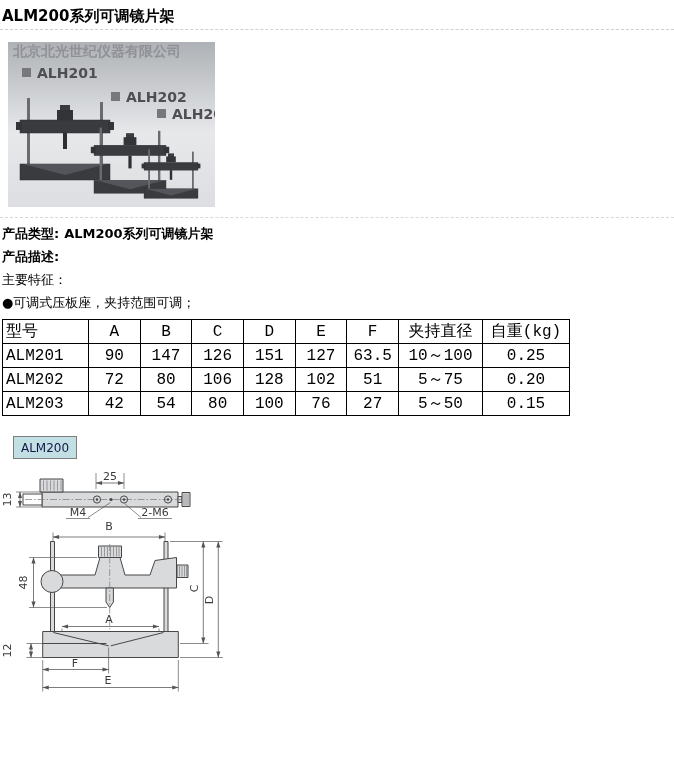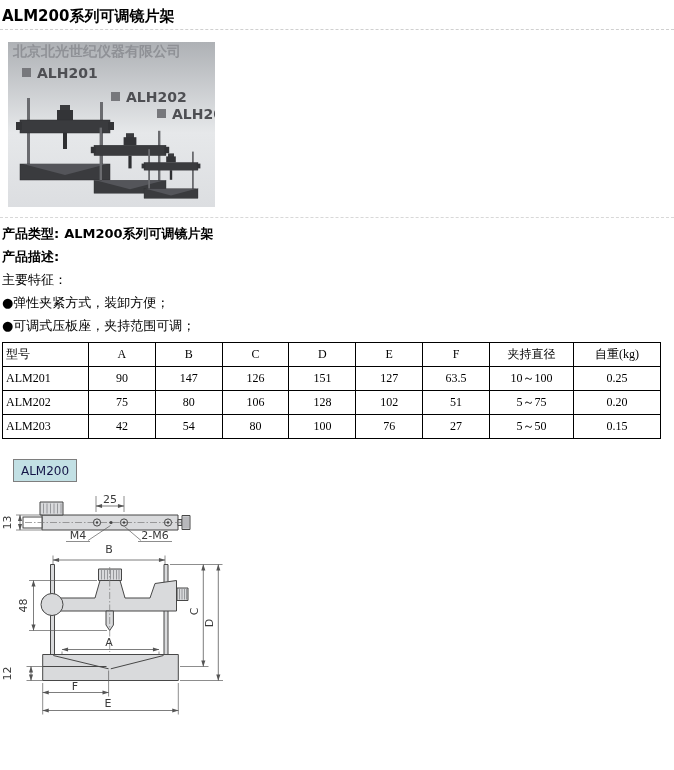--- a/index.html
+++ b/index.html
@@ -4,21 +4,21 @@
 <style>
   html,body{margin:0;padding:0;background:#fff;}
   body{width:674px;height:770px;overflow:hidden;font-family:"DejaVu Sans","Liberation Sans",sans-serif;color:#000;}
   .title{font-size:15px;font-weight:bold;margin:0;padding:7px 0 3px 2px;border-bottom:1px dashed #d0d0d0;}
   .photo{display:block;margin:12px 0 0 8px;}
   .sep{border:none;border-top:1px dashed #d8d8d8;margin:10px 0 0 0;height:0;}
   p{margin:9px 0 0 2px;font-size:13px;line-height:14px;}
   .b{font-weight:bold;}
   .b .val{margin-left:5px;}
   .gap{margin-top:28px;}
-  table{border-collapse:collapse;table-layout:fixed;width:659px;margin:9px 0 0 2px;font-size:12px;font-family:Liberation Serif, serif;}
+  table{border-collapse:collapse;table-layout:fixed;width:568px;margin:9px 0 0 2px;font-size:16px;font-family:Liberation Mono, monospace;}
   th,td{border:1px solid #000;height:23px;text-align:center;font-weight:normal;padding:0;overflow:hidden;white-space:nowrap;}
   th:nth-child(1){width:82px;}
   th:nth-child(8){width:83px;}
   th:nth-child(9){width:86px;}
   .left{text-align:left !important;padding-left:3px !important;}
   .model-btn{display:block;margin:20px 0 0 13px;width:64px;height:23px;background:#c2e0e4;border:1px solid #7e7e7e;font-size:12px;line-height:20px;color:#151547;font-family:"DejaVu Sans","Liberation Sans",sans-serif;text-align:center;cursor:pointer;padding:0;}
   .drawing{display:block;margin:0;}
   
   .part{fill:#d9dadc;stroke:#474747;stroke-width:1;stroke-linejoin:round;}
   .partw{fill:#fff;stroke:#474747;stroke-width:1;}
@@ -69,21 +69,20 @@
     <text class="plabel" x="118" y="60">ALH202</text>
     <rect x="149" y="67" width="9" height="9" fill="#77787c"></rect>
     <text class="plabel" x="164" y="77">ALH203</text>
   </svg>
 
   <hr class="sep">
 
   <p class="b"><span>产品类型:</span><span class="val">ALM200系列可调镜片架</span></p>
   <p class="b">产品描述:</p>
   <p>主要特征：</p>
-  <p>●弹性夹紧方式，装卸方便；</p>
   <p>●可调式压板座，夹持范围可调；</p>
 
   <table>
     <thead>
         <tr>
           <th class="left">型号</th>
           <th>A</th>
           <th>B</th>
           <th>C</th>
           <th>D</th>
@@ -100,21 +99,21 @@
           <td>147</td>
           <td>126</td>
           <td>151</td>
           <td>127</td>
           <td>63.5</td>
           <td>10～100</td>
           <td>0.25</td>
         </tr>
         <tr>
           <td class="left">ALM202</td>
-          <td>75</td>
+          <td>72</td>
           <td>80</td>
           <td>106</td>
           <td>128</td>
           <td>102</td>
           <td>51</td>
           <td>5～75</td>
           <td>0.20</td>
         </tr>
         <tr>
           <td class="left">ALM203</td>

